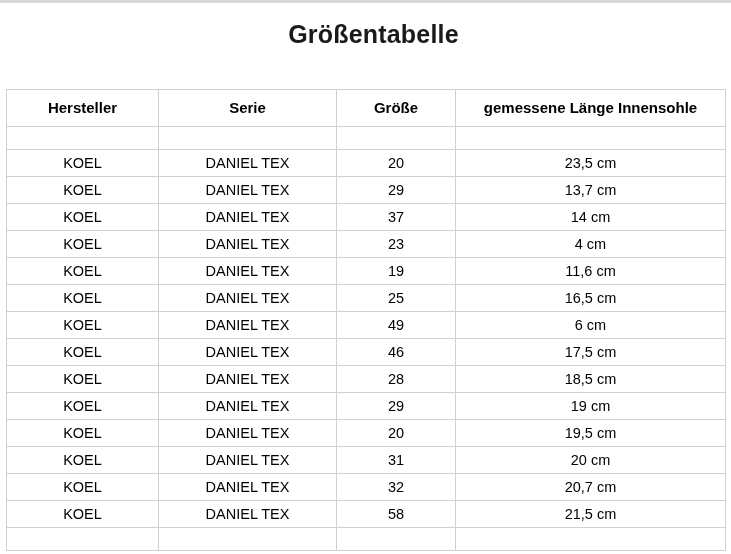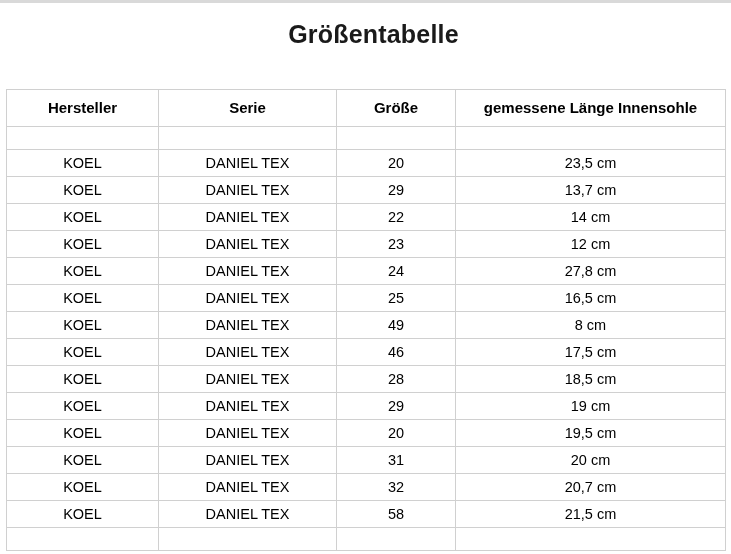--- a/index.html
+++ b/index.html
@@ -112,46 +112,46 @@
         </tr>
         <tr>
           <td>KOEL</td>
           <td>DANIEL TEX</td>
           <td>29</td>
           <td>13,7 cm</td>
         </tr>
         <tr>
           <td>KOEL</td>
           <td>DANIEL TEX</td>
-          <td>22</td>
+          <td>37</td>
           <td>14 cm</td>
         </tr>
         <tr>
           <td>KOEL</td>
           <td>DANIEL TEX</td>
           <td>23</td>
-          <td>12 cm</td>
-        </tr>
-        <tr>
-          <td>KOEL</td>
-          <td>DANIEL TEX</td>
-          <td>24</td>
-          <td>27,8 cm</td>
+          <td>4 cm</td>
+        </tr>
+        <tr>
+          <td>KOEL</td>
+          <td>DANIEL TEX</td>
+          <td>19</td>
+          <td>11,6 cm</td>
         </tr>
         <tr>
           <td>KOEL</td>
           <td>DANIEL TEX</td>
           <td>25</td>
           <td>16,5 cm</td>
         </tr>
         <tr>
           <td>KOEL</td>
           <td>DANIEL TEX</td>
           <td>49</td>
-          <td>8 cm</td>
+          <td>6 cm</td>
         </tr>
         <tr>
           <td>KOEL</td>
           <td>DANIEL TEX</td>
           <td>46</td>
           <td>17,5 cm</td>
         </tr>
         <tr>
           <td>KOEL</td>
           <td>DANIEL TEX</td>

